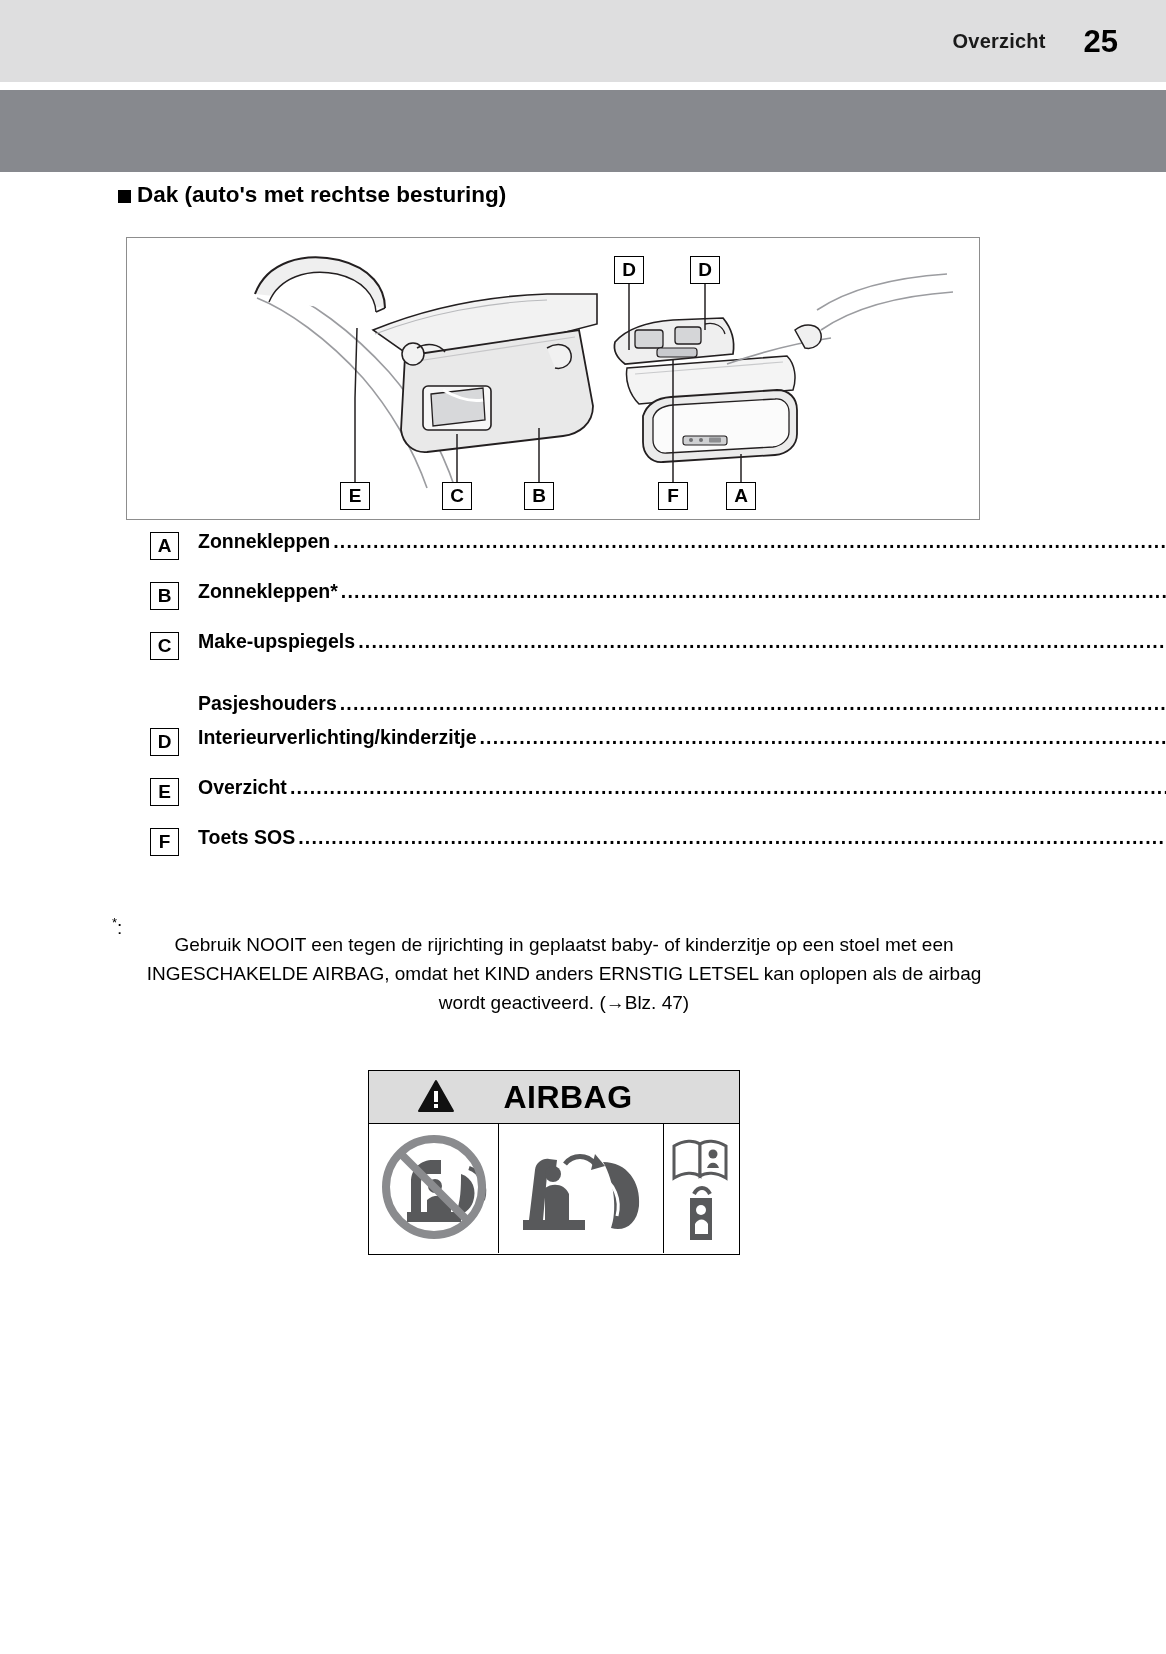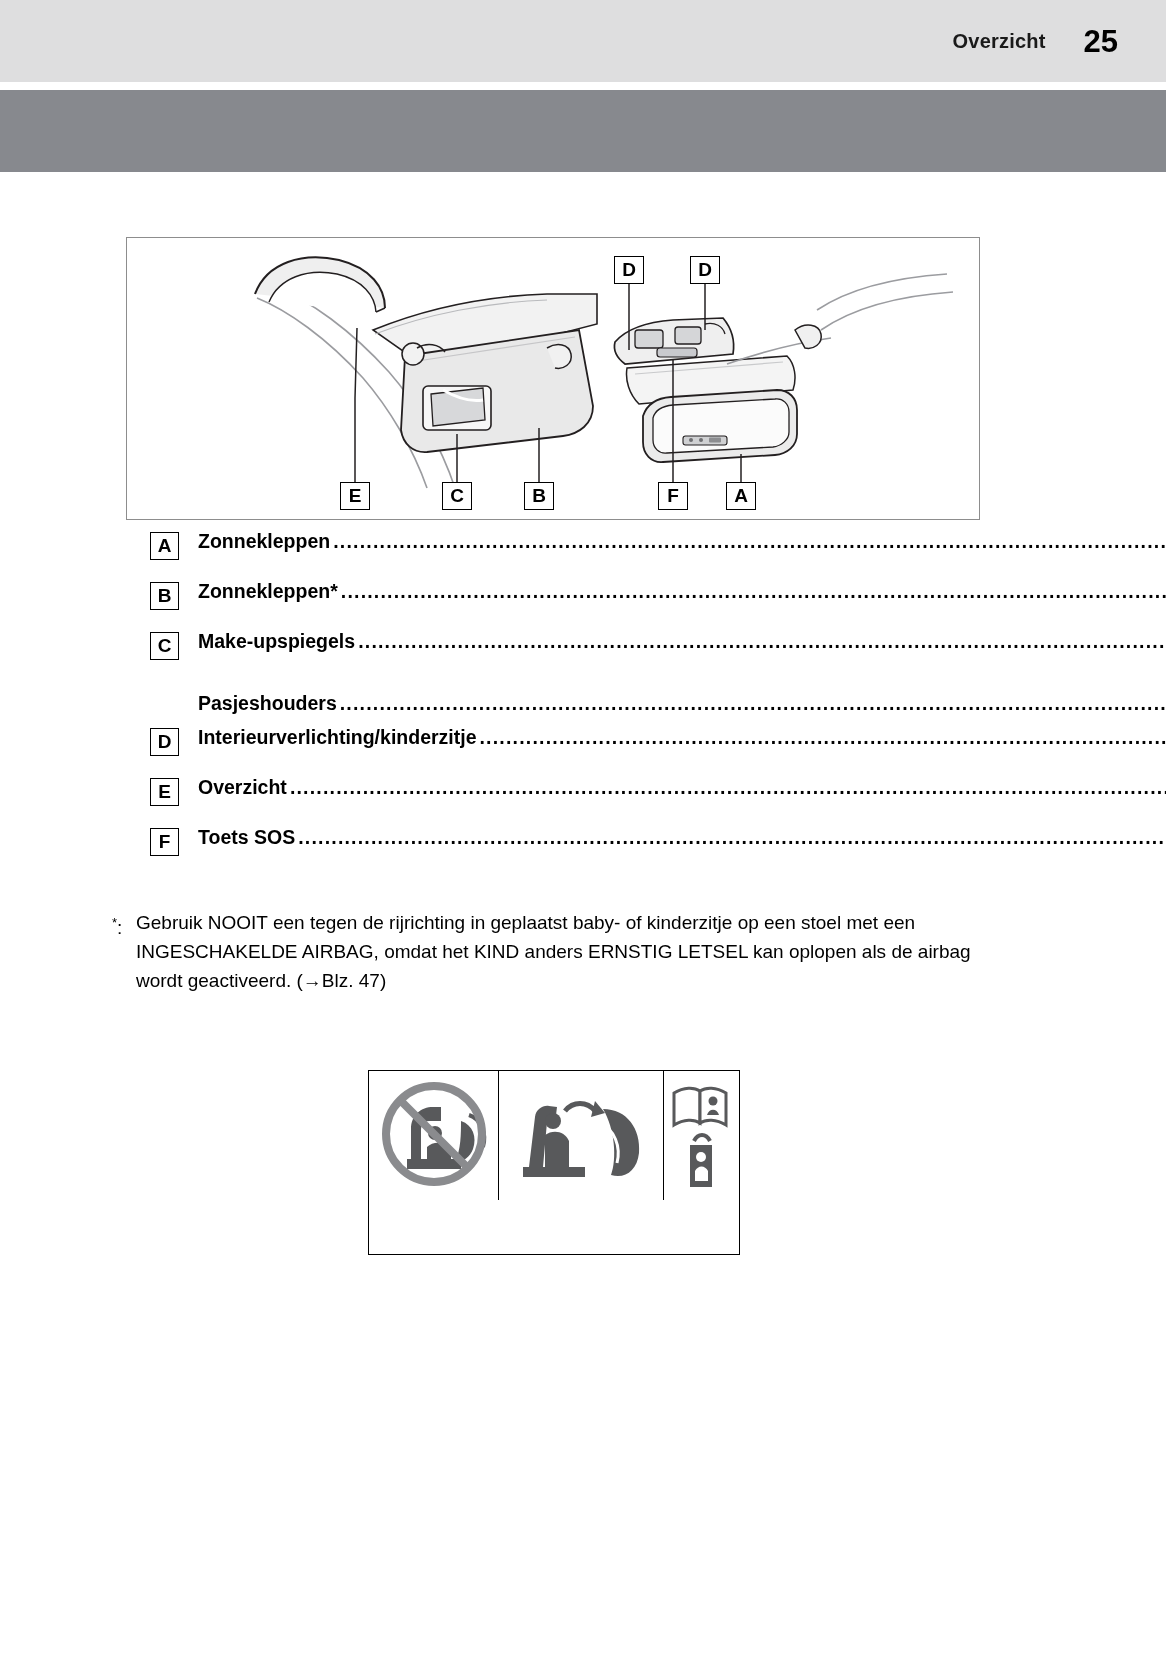--- a/index.html
+++ b/index.html
@@ -182,21 +182,22 @@
   .footnote .fn-mark {
     position: absolute;
     left: 0;
     top: 0;
     width: 30px;
     font-size: 19px;
   }
   .footnote .fn-mark sup { font-size: 13px; }
   .footnote .fn-body {
     margin-left: 24px;
-    text-align: left;
+    text-align: center;
+    margin-top: 22px;
   }
 
   
   .airbag-wrap {
     position: absolute;
     left: 368px;
     top: 1070px;
     width: 372px;
     height: 185px;
     border: 1.5px solid #000;
@@ -241,20 +242,24 @@
 <div class="page">
 
   <div class="header-band">
     <div class="header-inner" style="width:1166px;">
       <div class="header-title">Overzicht</div>
       <div class="page-number">25</div>
     </div>
   </div>
   <div class="grey-band"></div>
 
+  <div class="section-heading">
+    <span class="sq-bullet"></span>
+    <span>Dak (auto's met rechtse besturing)</span>
+  </div>
 
   <div class="figure-box">
     <svg class="figure-svg" width="852" height="281" viewBox="0 0 852 281">
       <g fill="none" stroke="#231f20" stroke-width="1.6">
 
         <path d="M130 60 C 160 72 200 100 236 140 C 262 170 286 210 300 250" stroke="#9b9ca0"></path>
         <path d="M150 50 C 182 62 224 92 262 134 C 290 166 314 208 328 250" stroke="#9b9ca0"></path>
 
         <path d="M128 56 C 140 24 176 14 212 22 C 244 30 258 50 258 70" stroke="#231f20" stroke-width="2" fill="#efefef"></path>
         <path d="M142 64 C 152 40 180 30 210 36 C 236 42 248 58 249 74" stroke="#231f20" stroke-width="1.4" fill="#ffffff"></path>
@@ -408,20 +413,28 @@
       </div>
     </div>
   </div>
 
   <div class="footnote">
     <div class="fn-mark"><sup>*</sup><span>:</span></div>
     <div class="fn-body">Gebruik NOOIT een tegen de rijrichting in geplaatst baby- of kinderzitje op een stoel met een INGESCHAKELDE AIRBAG, omdat het KIND anders ERNSTIG LETSEL kan oplopen als de airbag wordt geactiveerd. (→Blz. 47)</div>
   </div>
 
   <div class="airbag-wrap">
+    <div class="airbag-title-row">
+      <svg class="warn-tri" width="38" height="34" viewBox="0 0 38 34">
+        <path d="M19 2 L36 32 L2 32 Z" fill="#111" stroke="#111" stroke-width="2" stroke-linejoin="round"></path>
+        <rect x="17" y="12" width="4" height="11" fill="#fff"></rect>
+        <rect x="17" y="25" width="4" height="4" fill="#fff"></rect>
+      </svg>
+      <div class="airbag-title">AIRBAG</div>
+    </div>
     <div class="airbag-panels">
 
       <div class="panel p1">
         <svg width="130" height="127" viewBox="0 0 130 127">
           <g>
 
             <path d="M42 88 L42 58 C42 44 52 36 64 36 L72 36 L72 50 L60 50 C54 50 52 54 52 60 L52 88 Z" fill="#58595b"></path>
             <path d="M38 88 L92 88 L92 98 L38 98 Z" fill="#58595b"></path>
             <circle cx="66" cy="62" r="7" fill="#58595b"></circle>
             <path d="M58 76 C64 70 76 70 82 78 L82 88 L58 88 Z" fill="#58595b"></path>

